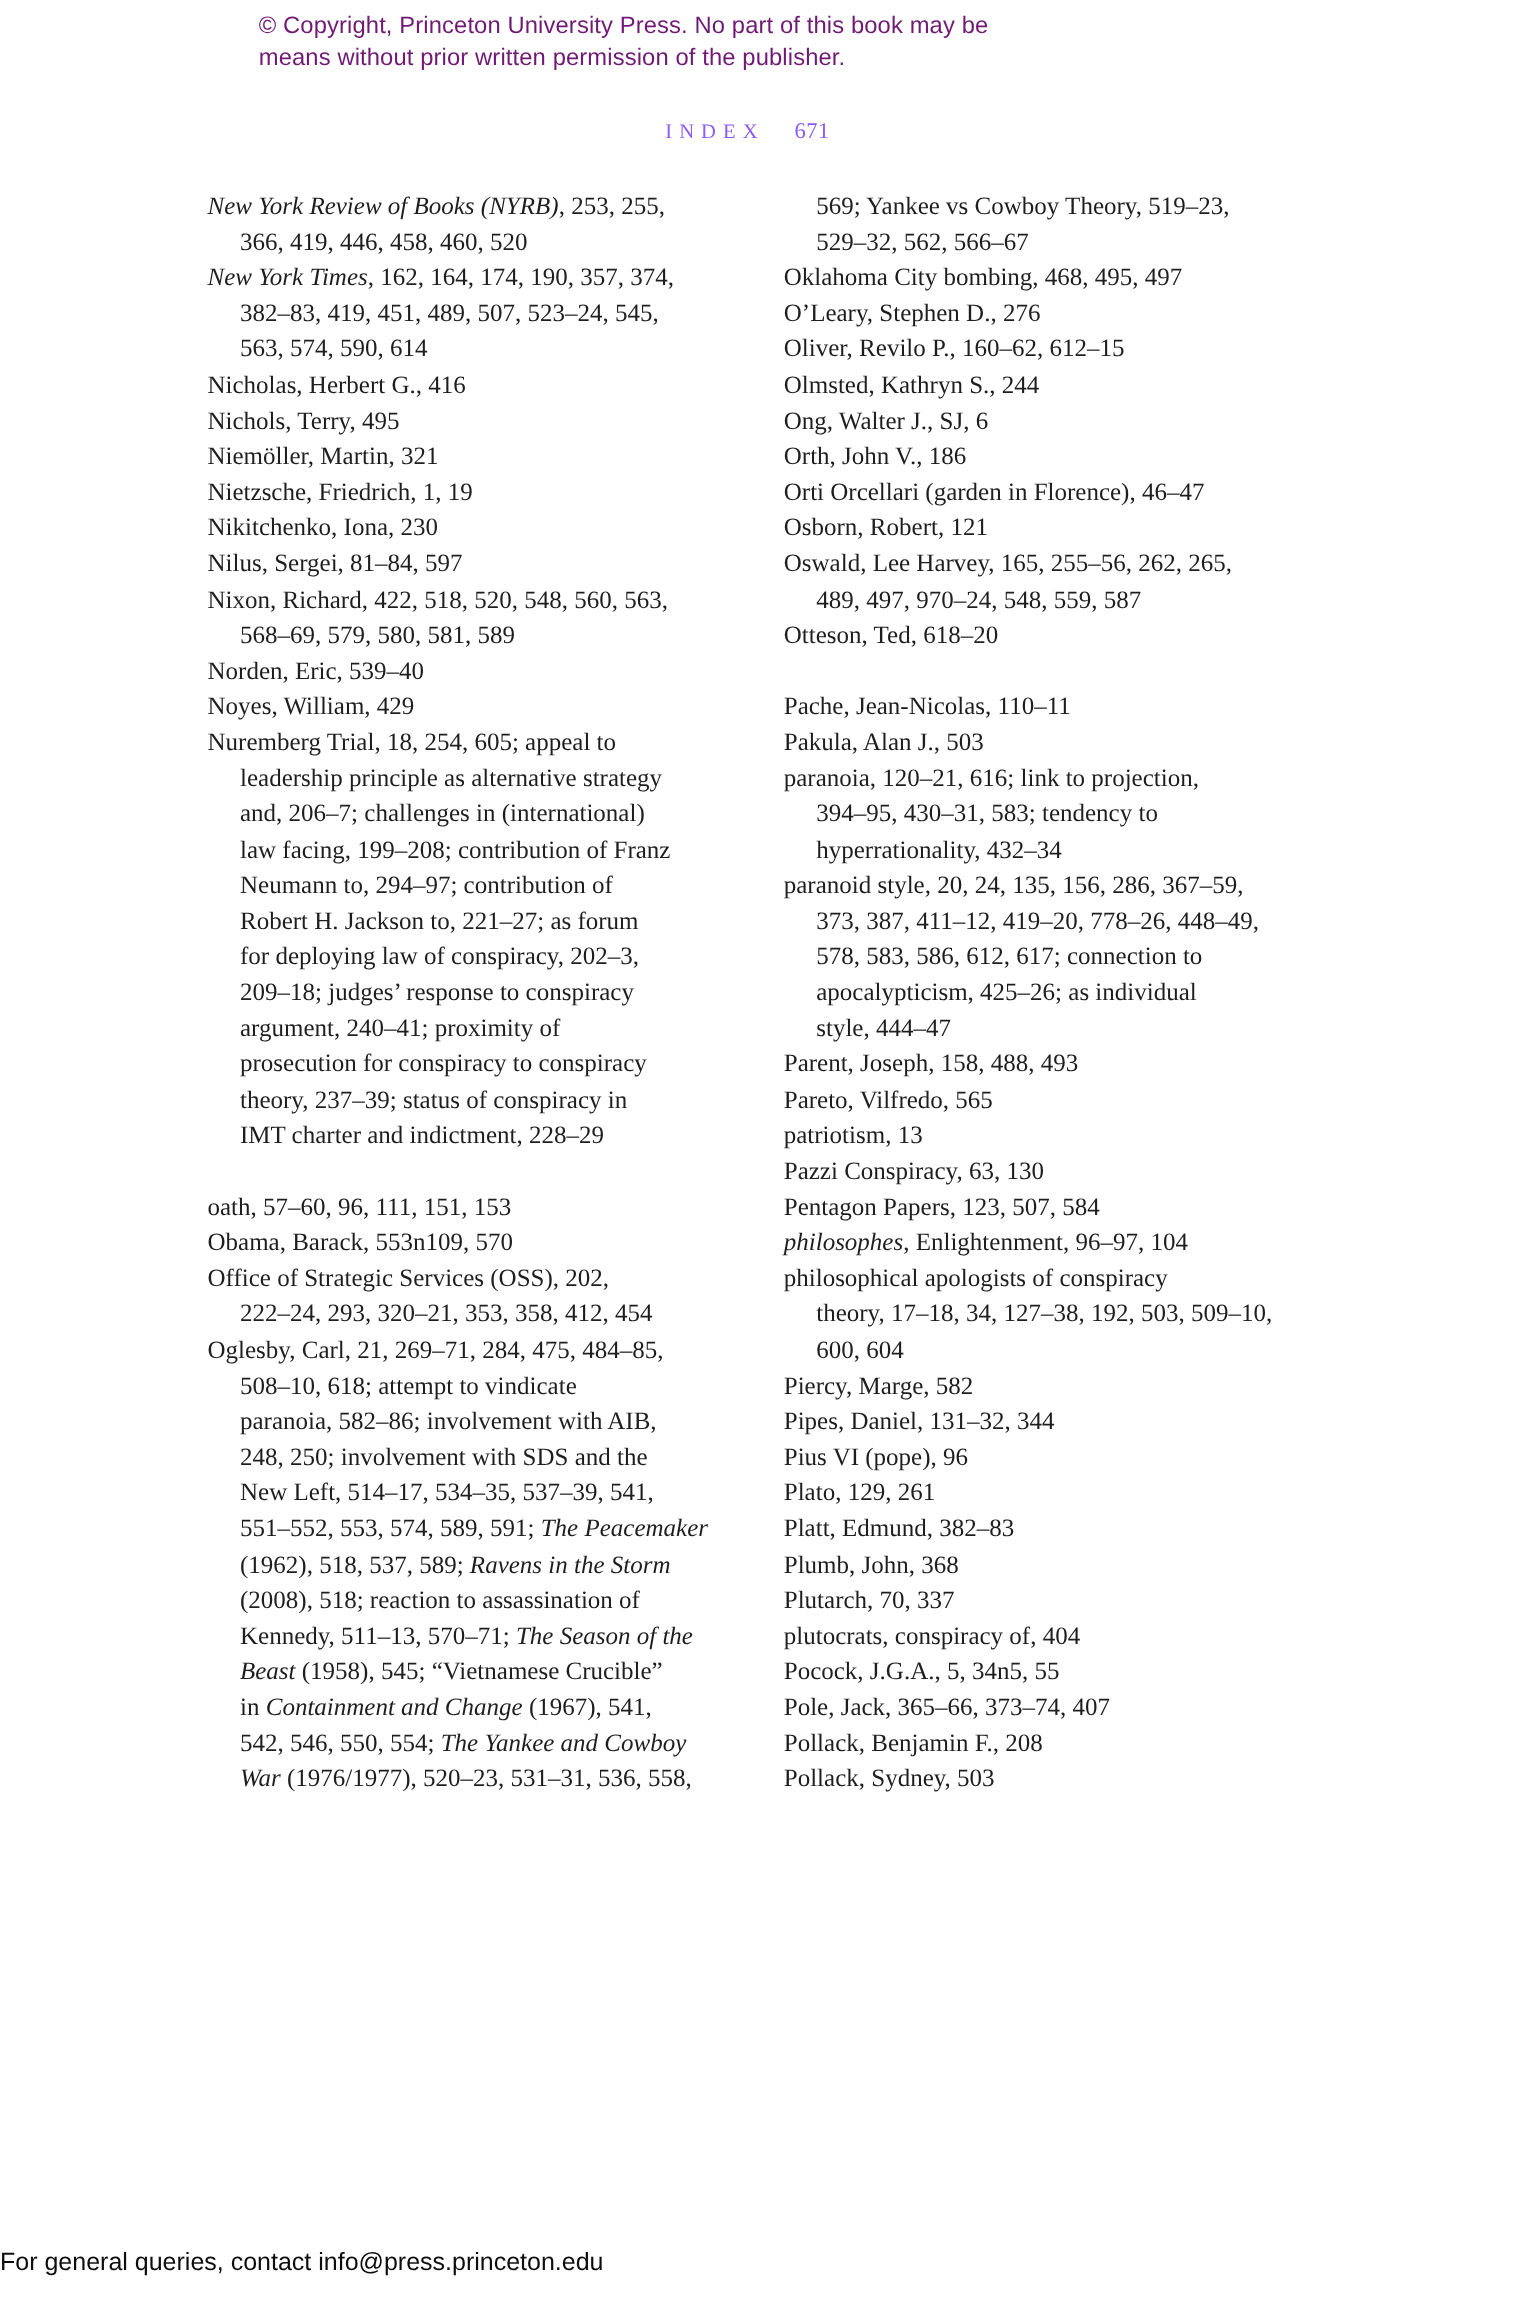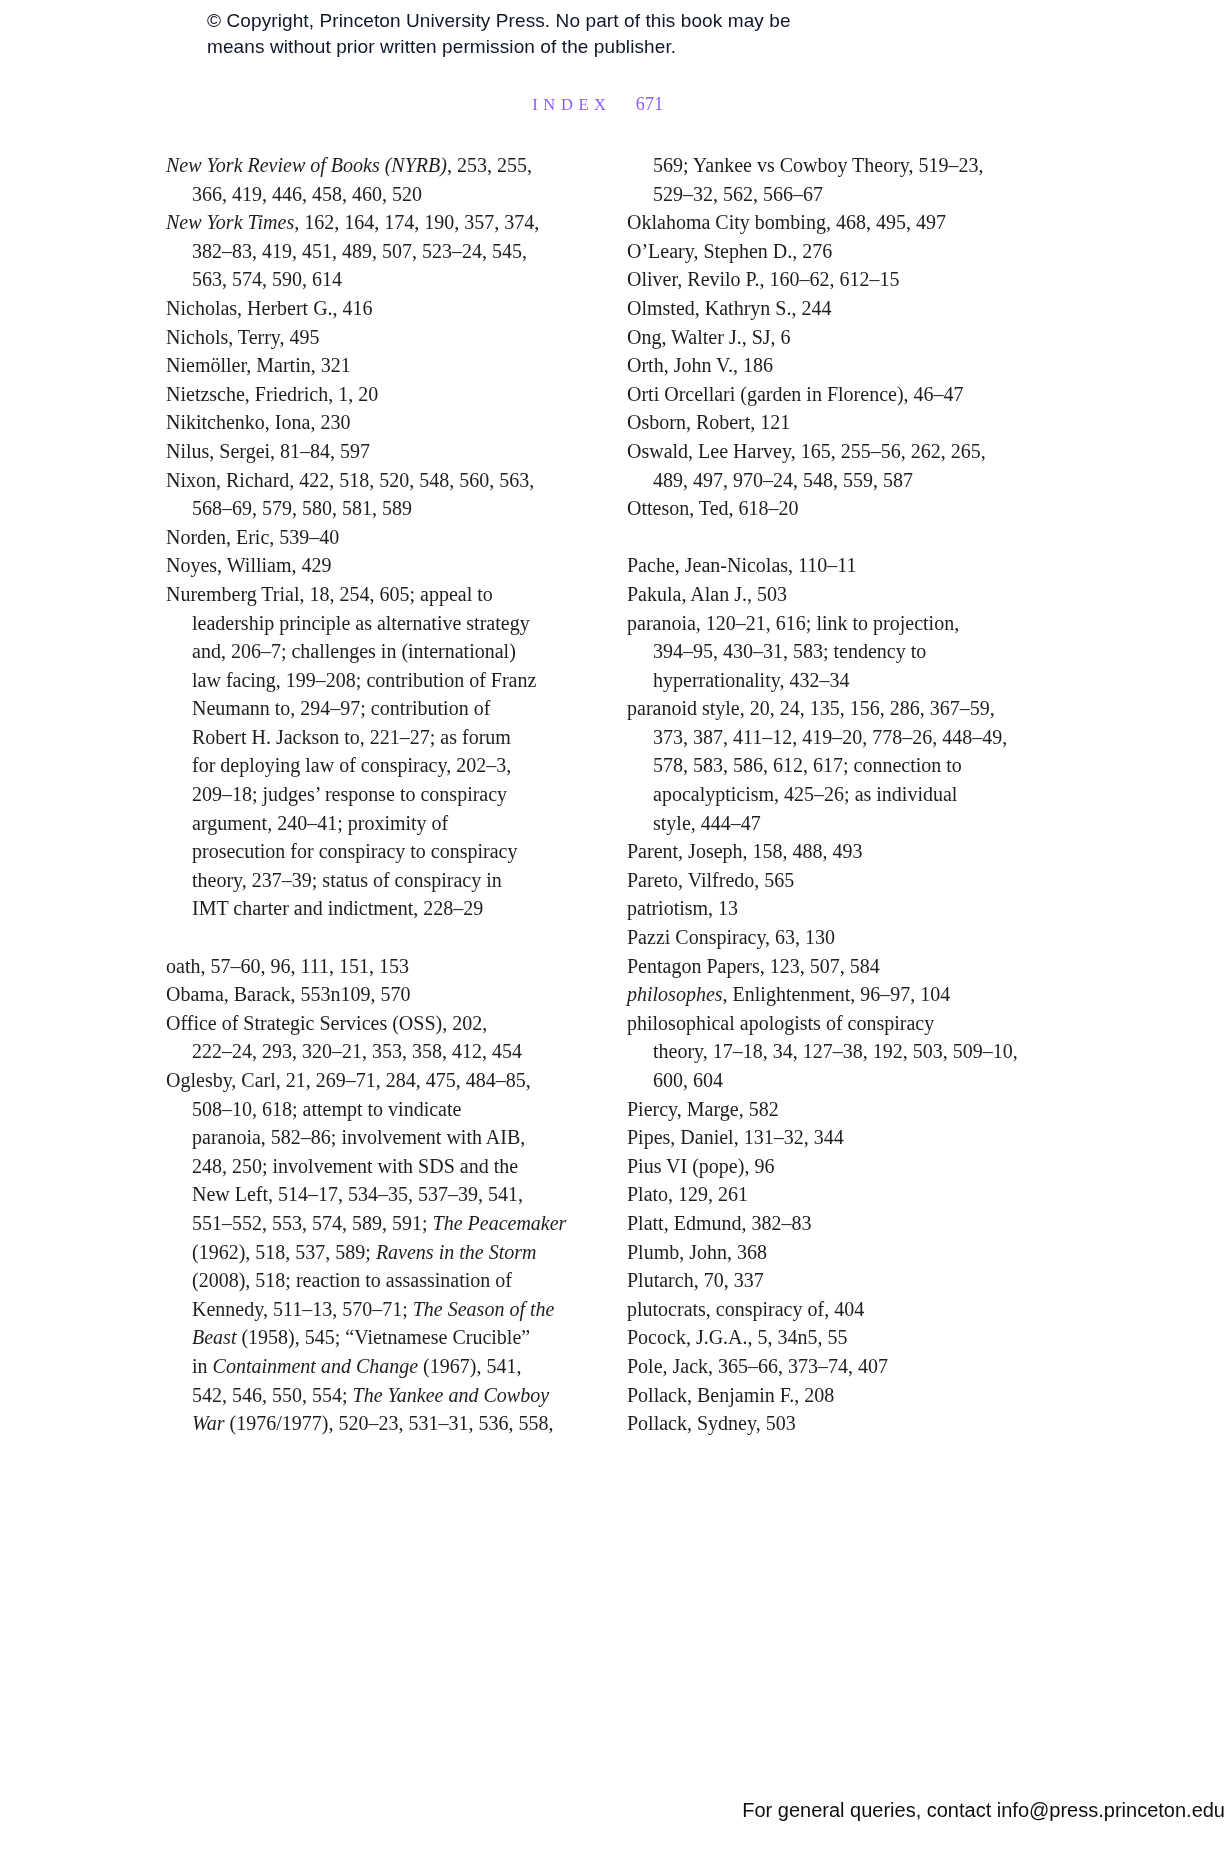--- a/index.html
+++ b/index.html
@@ -8,21 +8,21 @@
     background: #ffffff;
     position: relative;
     font-family: "Liberation Serif", serif;
     color: #1c1c1c;
   }
   .page { position: absolute; inset: 0; background: #fff; }
 
   .copyright {
     position: absolute; left: 207px; top: 8px;
     font-family: "Liberation Sans", sans-serif;
-    font-size: 19px; line-height: 25.5px; color: #0f172a;
+    font-size: 19px; line-height: 25.5px; color: #701a75;
     letter-spacing: 0.1px;
   }
 
   .running-head {
     position: absolute; left: 167px; top: 94px; width: 862px;
     text-align: center; color: #8b5cf6;
   }
   .running-head .idx {
     font-size: 16.5px; letter-spacing: 0.34em; font-variant: small-caps;
   }
@@ -39,21 +39,21 @@
   .col-left  { left: 166px; }
   .col-right { left: 627px; }
 
   .index-line { white-space: nowrap; }
   .index-line.turnover { padding-left: 26px; }
   .index-gap { height: 28.6px; }
   .index-line em { font-style: italic; }
 
   .footer {
     position: absolute; left: 0; top: 1799px; width: 1225px;
-    text-align: right;
+    text-align: left;
     font-family: "Liberation Sans", sans-serif;
     font-size: 20px; color: #0d0d0d;
   }
 </style>
 </head>
 <body>
 
 <div class="page">
 
   <div class="copyright">
@@ -67,21 +67,21 @@
 
   <div class="col col-left">
       <div class="index-line"><em>New York Review of Books (NYRB)</em><span>, 253, 255,</span></div>
       <div class="index-line turnover"><span>366, 419, 446, 458, 460, 520</span></div>
       <div class="index-line"><em>New York Times</em><span>, 162, 164, 174, 190, 357, 374,</span></div>
       <div class="index-line turnover"><span>382–83, 419, 451, 489, 507, 523–24, 545,</span></div>
       <div class="index-line turnover"><span>563, 574, 590, 614</span></div>
       <div class="index-line"><span>Nicholas, Herbert G., 416</span></div>
       <div class="index-line"><span>Nichols, Terry, 495</span></div>
       <div class="index-line"><span>Niemöller, Martin, 321</span></div>
-      <div class="index-line"><span>Nietzsche, Friedrich, 1, 20</span></div>
+      <div class="index-line"><span>Nietzsche, Friedrich, 1, 19</span></div>
       <div class="index-line"><span>Nikitchenko, Iona, 230</span></div>
       <div class="index-line"><span>Nilus, Sergei, 81–84, 597</span></div>
       <div class="index-line"><span>Nixon, Richard, 422, 518, 520, 548, 560, 563,</span></div>
       <div class="index-line turnover"><span>568–69, 579, 580, 581, 589</span></div>
       <div class="index-line"><span>Norden, Eric, 539–40</span></div>
       <div class="index-line"><span>Noyes, William, 429</span></div>
       <div class="index-line"><span>Nuremberg Trial, 18, 254, 605; appeal to</span></div>
       <div class="index-line turnover"><span>leadership principle as alternative strategy</span></div>
       <div class="index-line turnover"><span>and, 206–7; challenges in (international)</span></div>
       <div class="index-line turnover"><span>law facing, 199–208; contribution of Franz</span></div>

